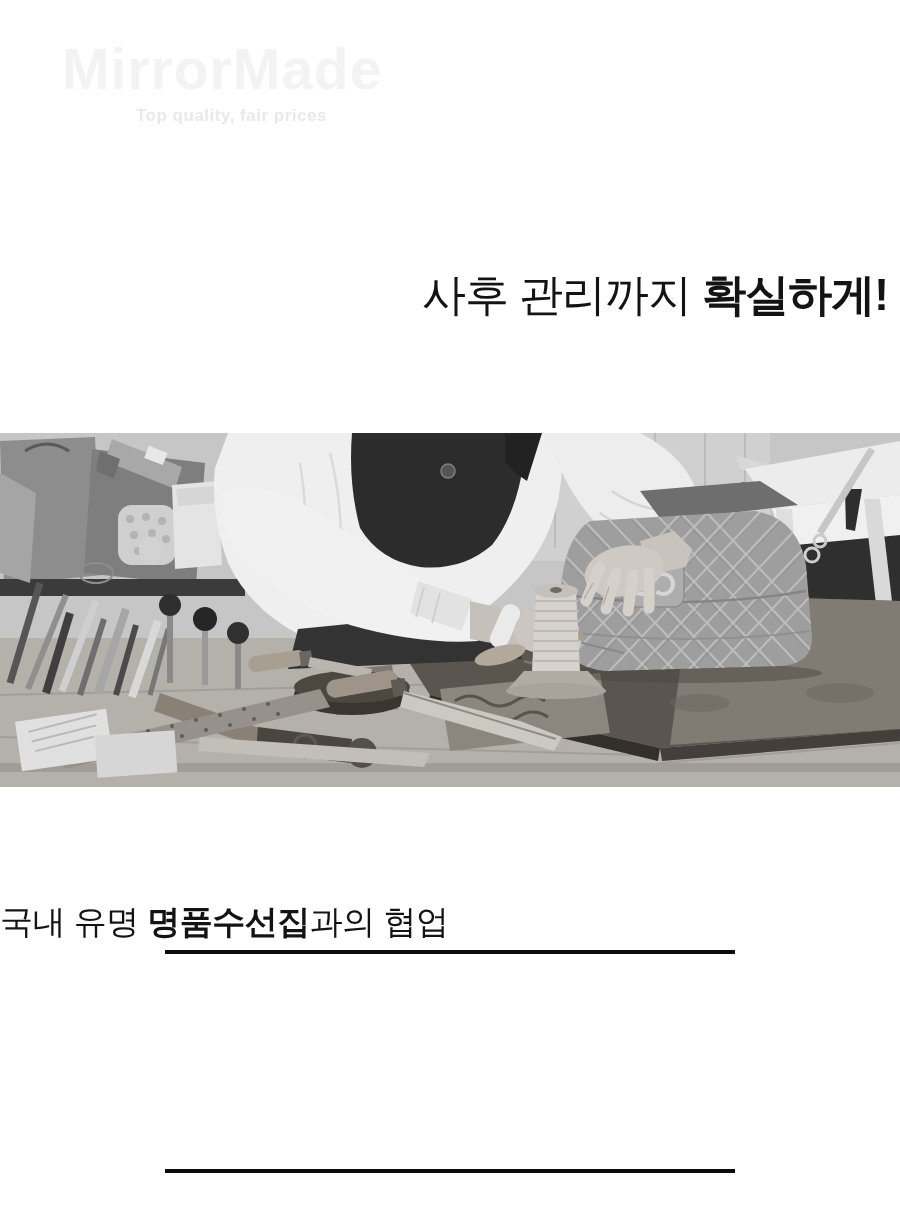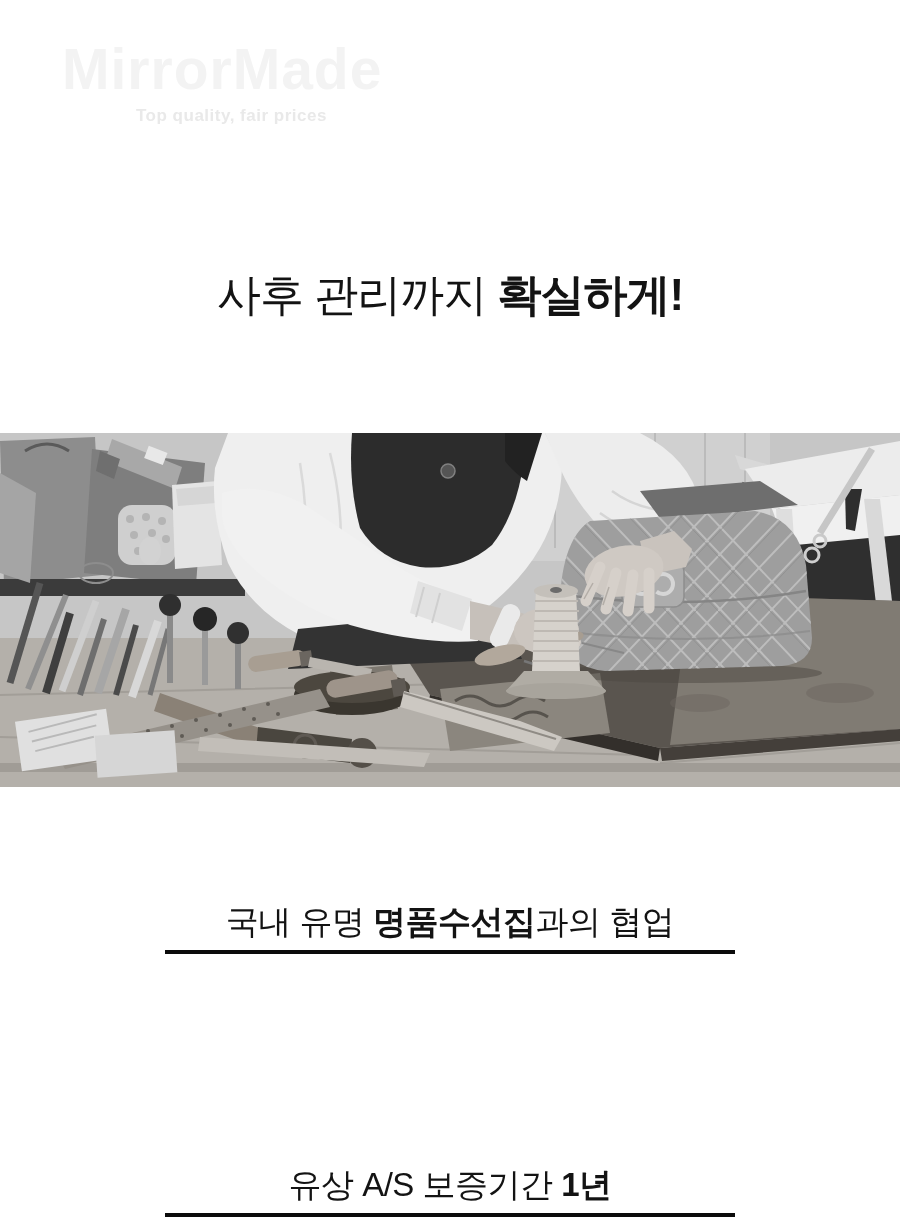--- a/index.html
+++ b/index.html
@@ -4,27 +4,27 @@
 <style>
   html,body{margin:0;padding:0;background:#ffffff;}
   .page{position:relative;width:900px;height:1229px;background:#ffffff;overflow:hidden;
         font-family:"Liberation Sans","DejaVu Sans",sans-serif;color:#131313;}
   
   .wm-logo{position:absolute;left:62px;top:36px;font-size:57px;font-weight:600;
            color:#f3f3f3;letter-spacing:1px;white-space:nowrap;}
   .wm-tag{position:absolute;left:136px;top:106px;font-size:17px;font-weight:600;
           color:#e9e9e9;letter-spacing:.5px;white-space:nowrap;}
   
-  .headline{position:absolute;top:269px;left:0;right:0;margin:0;text-align:center;
+  .headline{position:absolute;top:269px;left:0;right:12px;margin:0;text-align:right;
             font-size:44px;line-height:52px;font-weight:500;letter-spacing:-1px;color:#131313;white-space:nowrap;}
   .b{font-weight:800;}
   
   .hero{position:absolute;top:433px;left:0;width:900px;height:354px;display:block;}
   
-  .feature{position:absolute;left:0;right:0;text-align:center;}
+  .feature{position:absolute;left:0;right:0;text-align:left;}
   .f1{top:900px;} .f2{top:1031px;} .f3{top:1163px;}
   .feature-text{font-size:33px;line-height:44px;font-weight:400;letter-spacing:-.5px;
                 color:#131313;white-space:nowrap;}
   .feature-line{width:570px;height:4px;background:#0b0b0b;margin:6px auto 0;}
 </style>
 </head>
 <body>
 
 <div class="page">
 
@@ -242,17 +242,16 @@
     </g>
   </svg>
 
   <div class="feature f1">
     <div class="feature-text"><span>국내 유명 </span><span class="b">명품수선집</span><span>과의 협업</span></div>
     <div class="feature-line"></div>
   </div>
 
 
   <div class="feature f3">
-    <div class="feature-text"><span>유상 A/S 보증기간 </span><span class="b">1년</span><span></span></div>
     <div class="feature-line"></div>
   </div>
 
 </div>
 
 </body></html>

